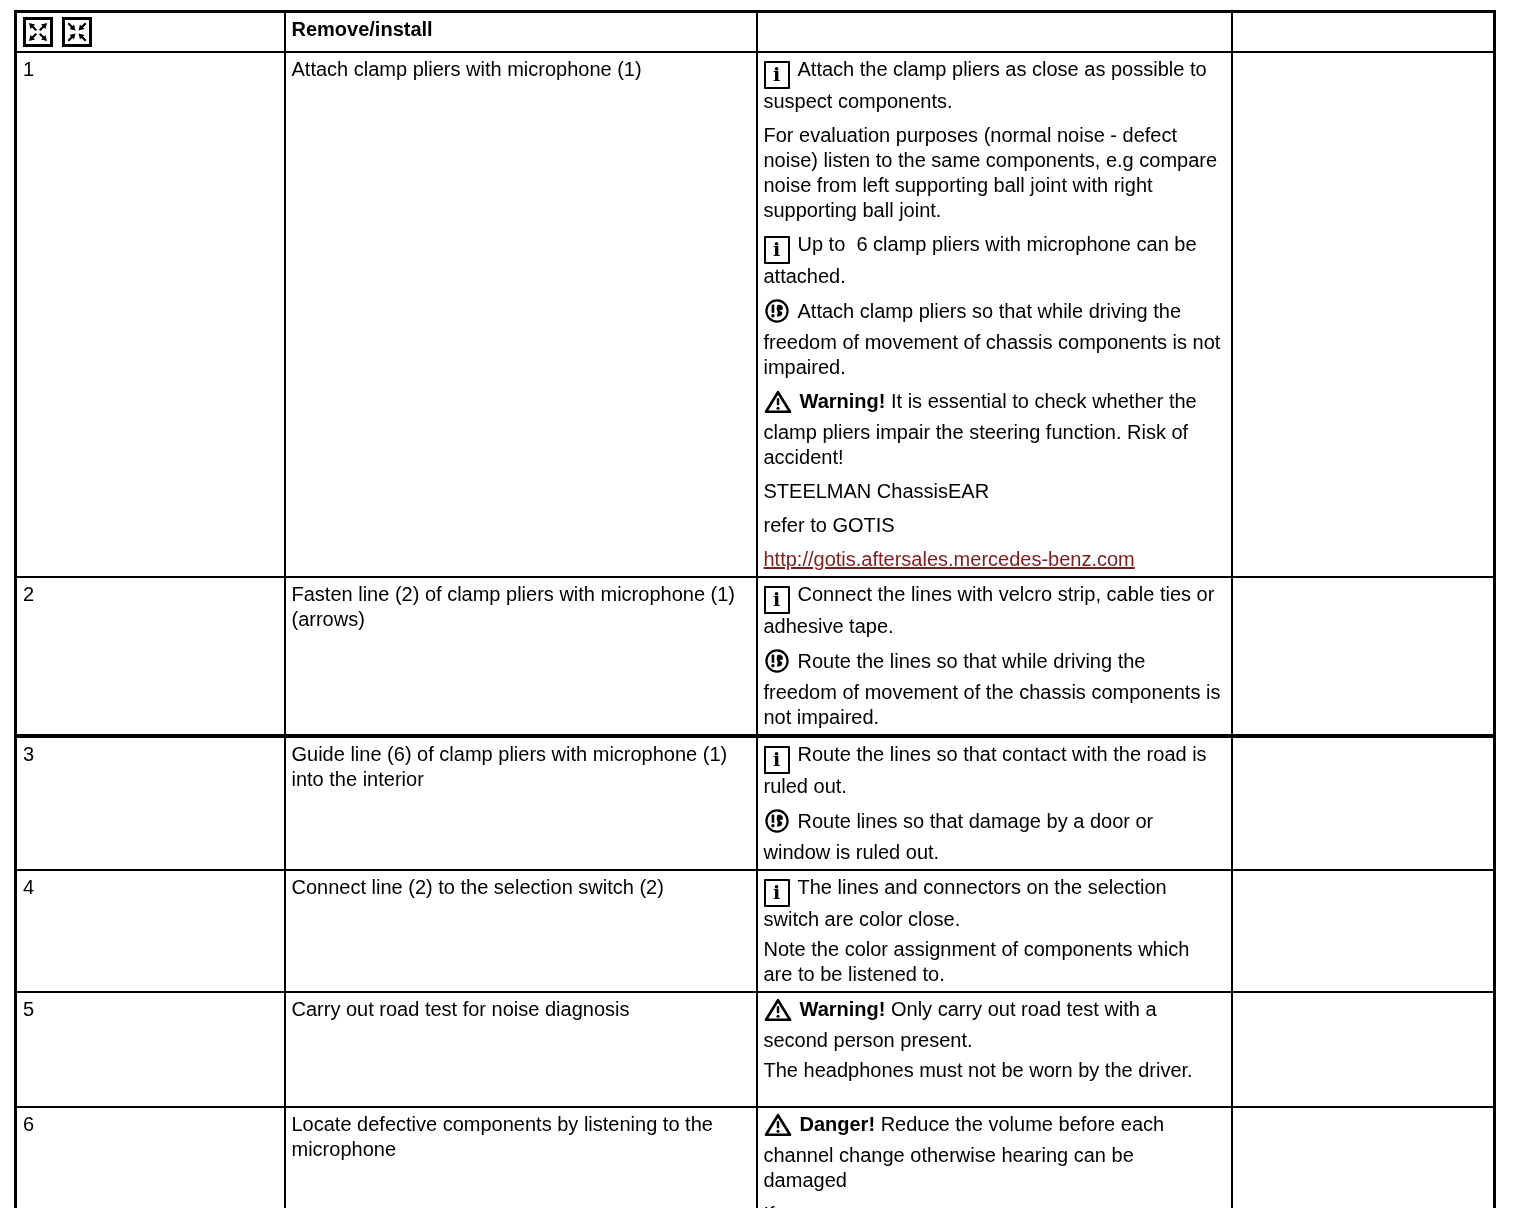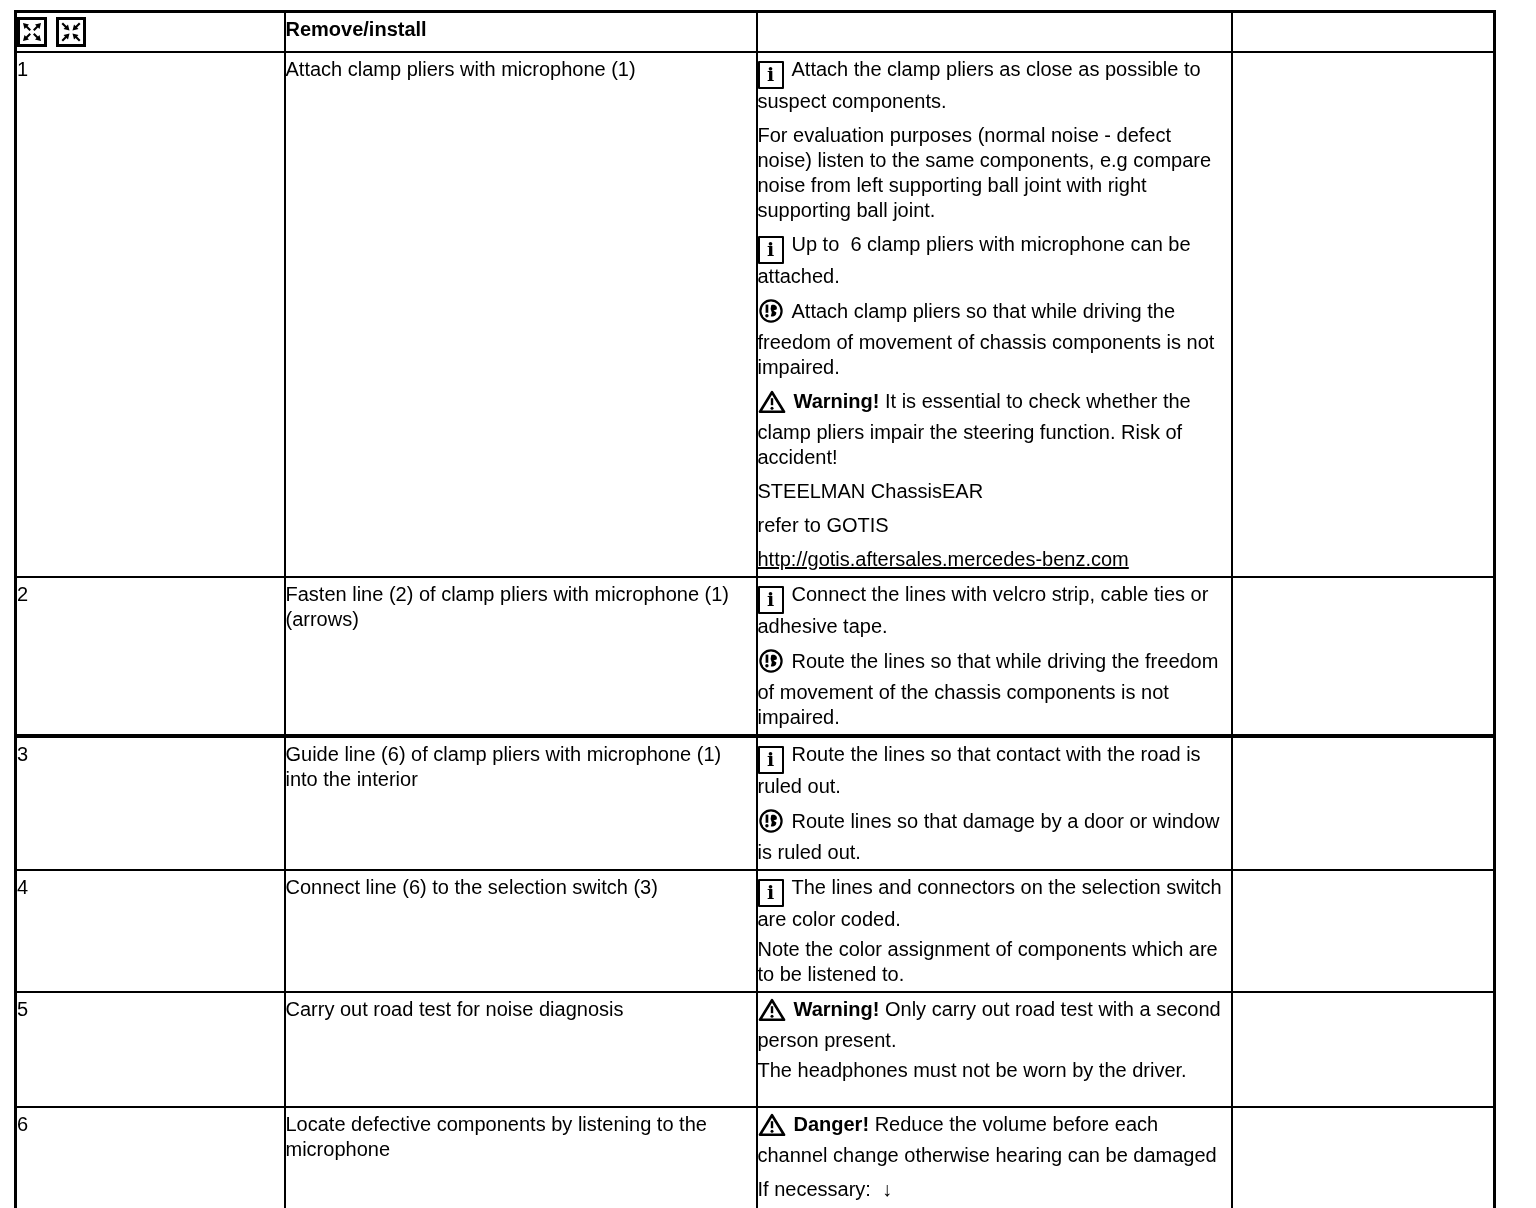--- a/index.html
+++ b/index.html
@@ -1,36 +1,36 @@
 <!DOCTYPE html>
 <html><head>
 <meta charset="utf-8">
 <style>
   html,body{margin:0;padding:0;background:#fff;color:#000;
     font-family:"Liberation Sans","DejaVu Sans",sans-serif;}
   .page{width:1536px;height:1208px;position:relative;background:#fff;overflow:hidden;}
   table.wis{border-collapse:collapse;table-layout:fixed;margin:10px 0 0 14px;
     border:3px solid #000;}
-  table.wis td{border:2px solid #000;vertical-align:top;padding:4px 8px 4px 0;
+  table.wis td{border:2px solid #000;vertical-align:top;padding:4px 8px 4px 6px;
     font-size:20px;line-height:25px;overflow:hidden;}
   tr.thick td{border-top:4px solid #000;}
   .hdr td{font-weight:bold;padding-top:3px;padding-bottom:3px;}
   .num{font-size:20px;}
   p.note{margin:0 0 9px 0;}
   p.note:last-child{margin-bottom:0;}
   .nt{white-space:pre-wrap;}
   b.pref{white-space:pre-wrap;text-align:right;}
   
   .ic{display:inline-block;vertical-align:-6px;margin-right:8px;}
   .ic-info{width:22px;height:24px;border:2px solid #000;border-radius:1px;
     font-family:"DejaVu Serif",serif;font-weight:bold;font-size:19px;line-height:23px;
     text-align:center;vertical-align:-5px;}
   .hicons{display:flex;gap:9px;align-items:center;}
   .hic{display:inline-block;width:30px;height:30px;}
-  a.doclink{color:#000000;text-decoration:underline;}
+  a.doclink{color:#7f1d1d;text-decoration:underline;}
 </style>
 </head>
 <body>
 
 <svg width="0" height="0" style="position:absolute">
   <defs>
     <g id="sym-note">
       <circle cx="13" cy="13" r="10.6" fill="none" stroke="#000" stroke-width="2.2"></circle>
       <rect x="7.6" y="6.6" width="2.7" height="8.2" fill="#000"></rect>
       <circle cx="8.9" cy="17.8" r="1.7" fill="#000"></circle>
@@ -134,24 +134,24 @@
       <p class="note"><span class="ic"><svg width="26" height="26" viewBox="0 0 26 26">
                   <use href="#sym-note"></use>
                 </svg></span><span class="nt">Route lines so that damage by a door or window is ruled out.</span></p>
     </td>
     <td></td>
   </tr>
 
   <tr style="height:110px">
     <td class="num">4</td>
     <td>
-      <p class="note"><span class="nt">Connect line (6) to the selection switch (3)</span></p>
+      <p class="note"><span class="nt">Connect line (2) to the selection switch (2)</span></p>
     </td>
     <td>
-      <p class="note" style="margin-bottom:5px"><span class="ic ic-info">i</span><span class="nt">The lines and connectors on the selection switch are color coded.</span></p>
+      <p class="note" style="margin-bottom:5px"><span class="ic ic-info">i</span><span class="nt">The lines and connectors on the selection switch are color close.</span></p>
       <p class="note"><span class="nt">Note the color assignment of components which are to be listened to.</span></p>
     </td>
     <td></td>
   </tr>
 
   <tr style="height:115px">
     <td class="num">5</td>
     <td>
       <p class="note"><span class="nt">Carry out road test for noise diagnosis</span></p>
     </td>

